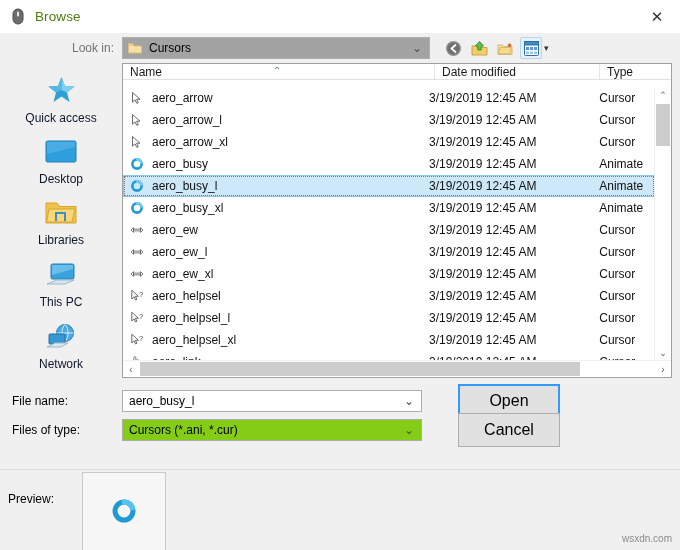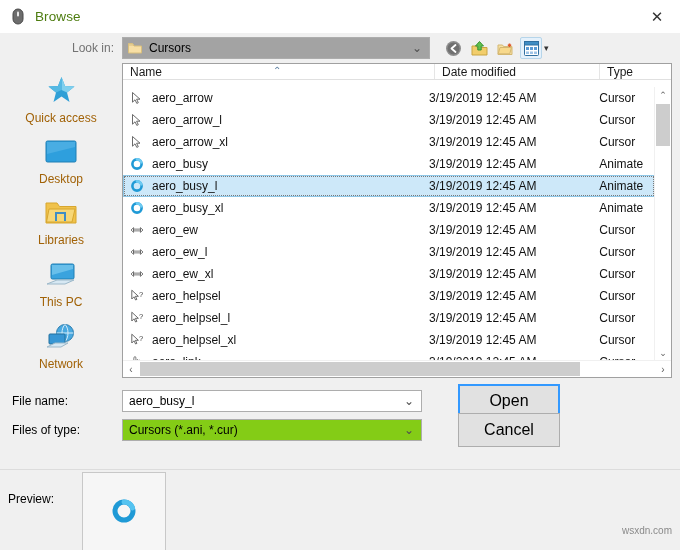--- a/index.html
+++ b/index.html
@@ -129,21 +129,21 @@
   }
   .place {
     width: 112px;
     height: 66px;
     display: flex;
     flex-direction: column;
     align-items: center;
     justify-content: center;
     gap: 3px;
   }
-  .place .lbl { font-size: 12px; color: #a16207; }
+  .place .lbl { font-size: 12px; color: #0f172a; }
 
   
   .filelist-wrap {
     flex: 1;
     margin-right: 8px;
     border: 1px solid #a0a0a0;
     background: #fff;
     box-sizing: border-box;
     position: relative;
     overflow: hidden;
@@ -320,21 +320,21 @@
     width: 82px; height: 78px;
     background: #f6f6f6;
     border: 1px solid #c8c8c8;
     border-bottom: none;
     display: flex;
     align-items: center;
     justify-content: center;
   }
   .watermark {
     position: absolute;
-    right: 8px; bottom: 14px;
+    right: 8px; bottom: 6px;
     font-size: 10px;
     color: #8a8a8a;
   }
 </style>
 </head>
 <body>
 
 <div class="titlebar">
   <span class="title-icon">
     <svg width="16" height="17" viewBox="0 0 16 17">

